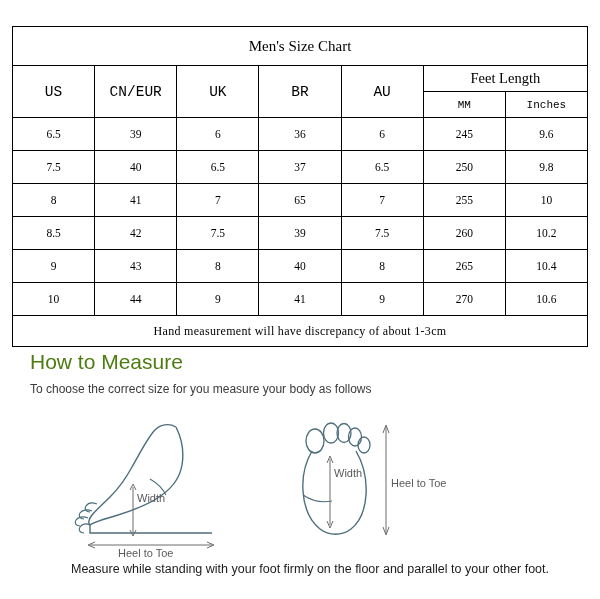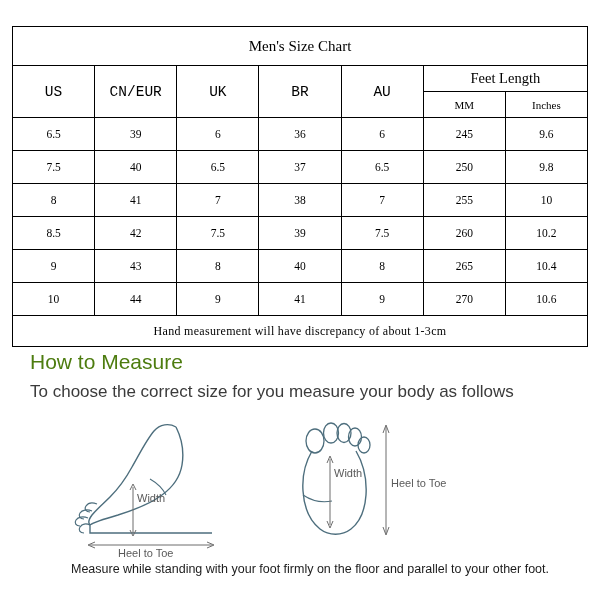--- a/index.html
+++ b/index.html
@@ -55,21 +55,21 @@
   .hdr-main {
     font-size: 14.5px;
     font-weight: bold;
     height: 46px;
     font-family: Liberation Mono, monospace;
   }
   .hdr-sub {
     font-size: 11px;
     font-weight: normal;
     height: 23px;
-    font-family: Liberation Serif, serif;
+    font-family: Liberation Mono, monospace;
   }
   .cell {
     font-size: 11.5px;
     height: 30px;
     font-family: "Liberation Serif", serif;
   }
   .note-cell {
     font-size: 12px;
     height: 28px;
     letter-spacing: 0.3px;
@@ -93,21 +93,21 @@
     position: absolute;
     left: 30px;
     top: 350px;
     font-size: 21px;
     color: #4d7c0f;
   }
   .howto-sub {
     position: absolute;
     left: 30px;
     top: 382px;
-    font-size: 17px;
+    font-size: 12px;
     color: #3b3b3b;
   }
   .diagram {
     position: absolute;
     left: 0;
     top: 405px;
     width: 600px;
     height: 155px;
   }
   .footer-note {
@@ -164,21 +164,21 @@
           <td class="cell">6.5</td>
           <td class="cell">37</td>
           <td class="cell">6.5</td>
           <td class="cell">250</td>
           <td class="cell">9.8</td>
         </tr>
         <tr>
           <td class="cell">8</td>
           <td class="cell">41</td>
           <td class="cell">7</td>
-          <td class="cell">38</td>
+          <td class="cell">65</td>
           <td class="cell">7</td>
           <td class="cell">255</td>
           <td class="cell">10</td>
         </tr>
         <tr>
           <td class="cell">8.5</td>
           <td class="cell">42</td>
           <td class="cell">7.5</td>
           <td class="cell">39</td>
           <td class="cell">7.5</td>

